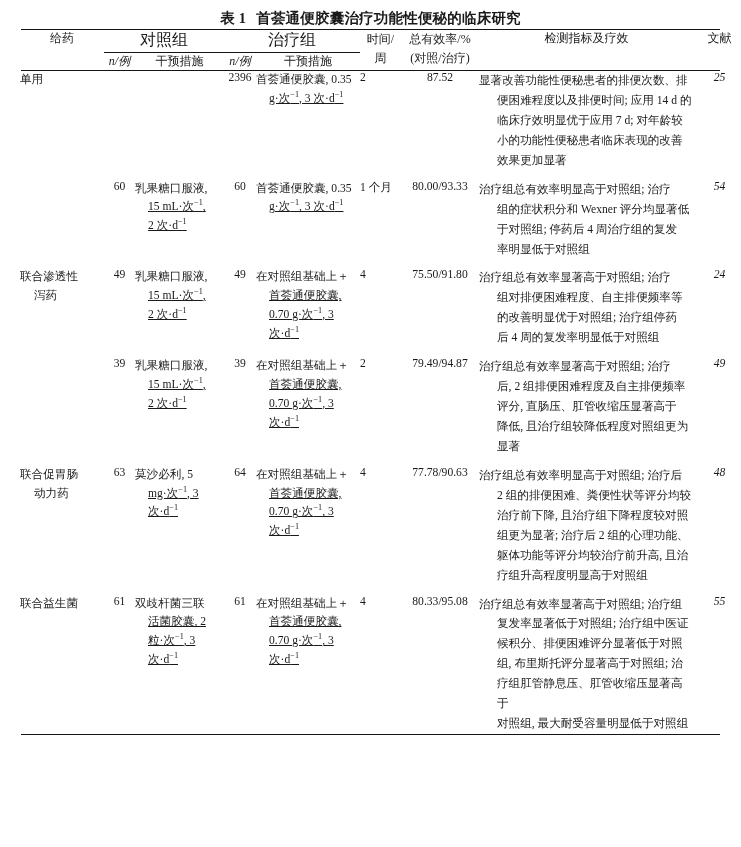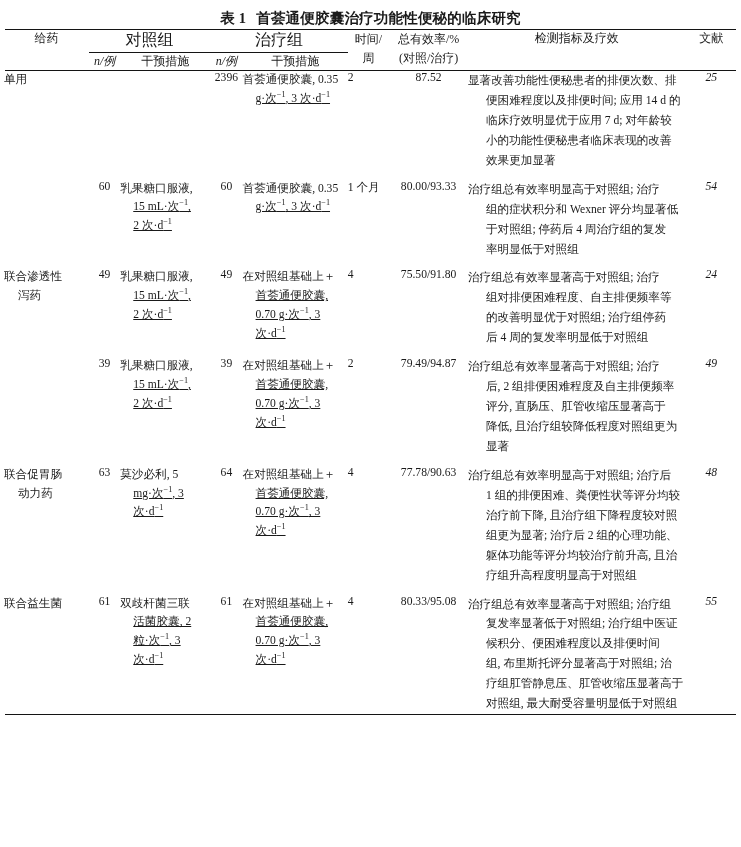--- a/index.html
+++ b/index.html
@@ -12,21 +12,21 @@
     height: 847px;
     font-family: "Liberation Serif", "DejaVu Serif", serif;
     color: #1a1a1a;
     overflow: hidden;
   }
   .page {
     position: relative;
     width: 741px;
     height: 604px;
     box-sizing: border-box;
-    padding: 0 4px;
+    padding: 0 20px;
   }
 
   
   .caption-cn {
     text-align: center;
     font-size: 14.5px;
     font-weight: bold;
     letter-spacing: 0.2px;
     padding-top: 8px;
     line-height: 1.45;
@@ -343,21 +343,21 @@
           <td class="bd-meas">
             <span class="ind0">在对照组基础上＋</span>
             <span class="ind">首荟通便胶囊,</span>
             <span class="ind">0.70 g·次<sup>−1</sup>, 3</span>
             <span class="ind">次·d<sup>−1</sup></span>
           </td>
           <td class="bd-timesp"><span class="nw">4</span></td>
           <td class="bd-rate">77.78/90.63</td>
           <td class="bd-outcome">
             <span class="ln0">治疗组总有效率明显高于对照组; 治疗后</span>
-            <span class="ln">1 组的排便困难、粪便性状等评分均较</span>
+            <span class="ln">2 组的排便困难、粪便性状等评分均较</span>
             <span class="ln">治疗前下降, 且治疗组下降程度较对照</span>
             <span class="ln">组更为显著; 治疗后 2 组的心理功能、</span>
             <span class="ln">躯体功能等评分均较治疗前升高, 且治</span>
             <span class="ln">疗组升高程度明显高于对照组</span>
           </td>
           <td class="bd-ref">48</td>
         </tr>
         <tr class="spacer">
           <td colspan="9"></td>
         </tr>
@@ -375,21 +375,21 @@
             <span class="ind0">在对照组基础上＋</span>
             <span class="ind">首荟通便胶囊,</span>
             <span class="ind">0.70 g·次<sup>−1</sup>, 3</span>
             <span class="ind">次·d<sup>−1</sup></span>
           </td>
           <td class="bd-timesp"><span class="nw">4</span></td>
           <td class="bd-rate">80.33/95.08</td>
           <td class="bd-outcome">
             <span class="ln0">治疗组总有效率显著高于对照组; 治疗组</span>
             <span class="ln">复发率显著低于对照组; 治疗组中医证</span>
-            <span class="ln">候积分、便困难程度以及排便时间</span>
+            <span class="ln">候积分、排便困难评分显著低于对照</span>
             <span class="ln">组, 布里斯托评分显著高于对照组; 治</span>
             <span class="ln">疗组肛管静息压、肛管收缩压显著高于</span>
             <span class="ln">对照组, 最大耐受容量明显低于对照组</span>
           </td>
           <td class="bd-ref">55</td>
         </tr>
       </tbody>
   </table>
 
   <div class="rule-bottom"></div>

